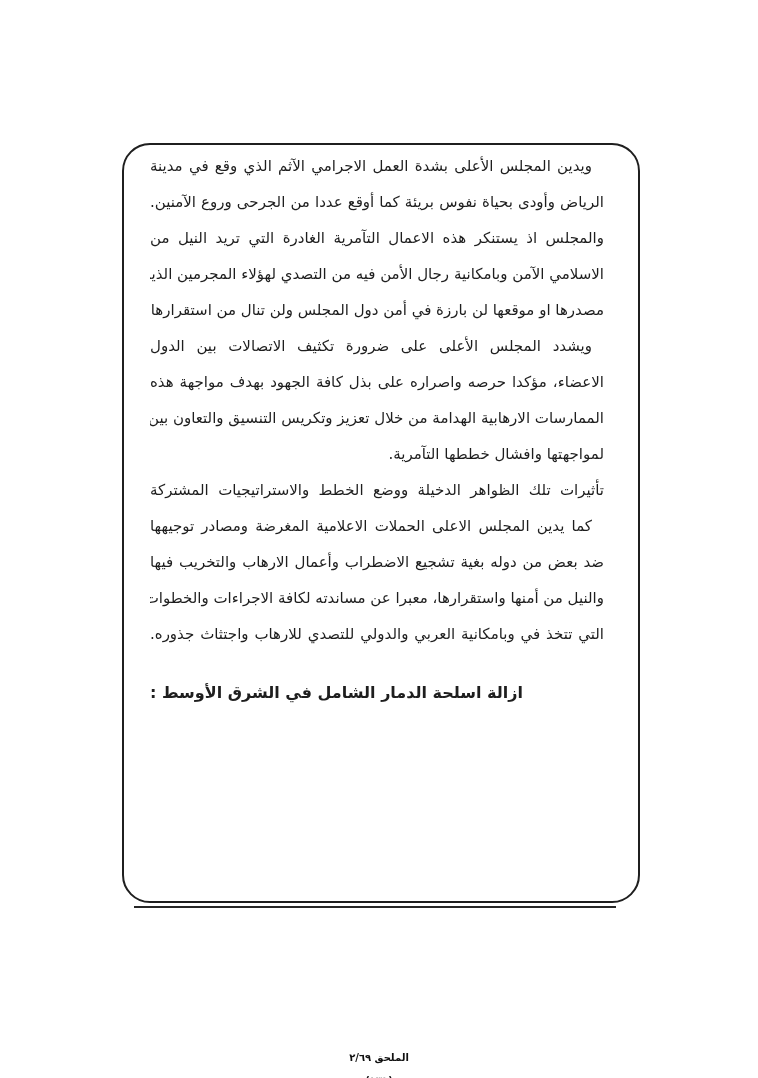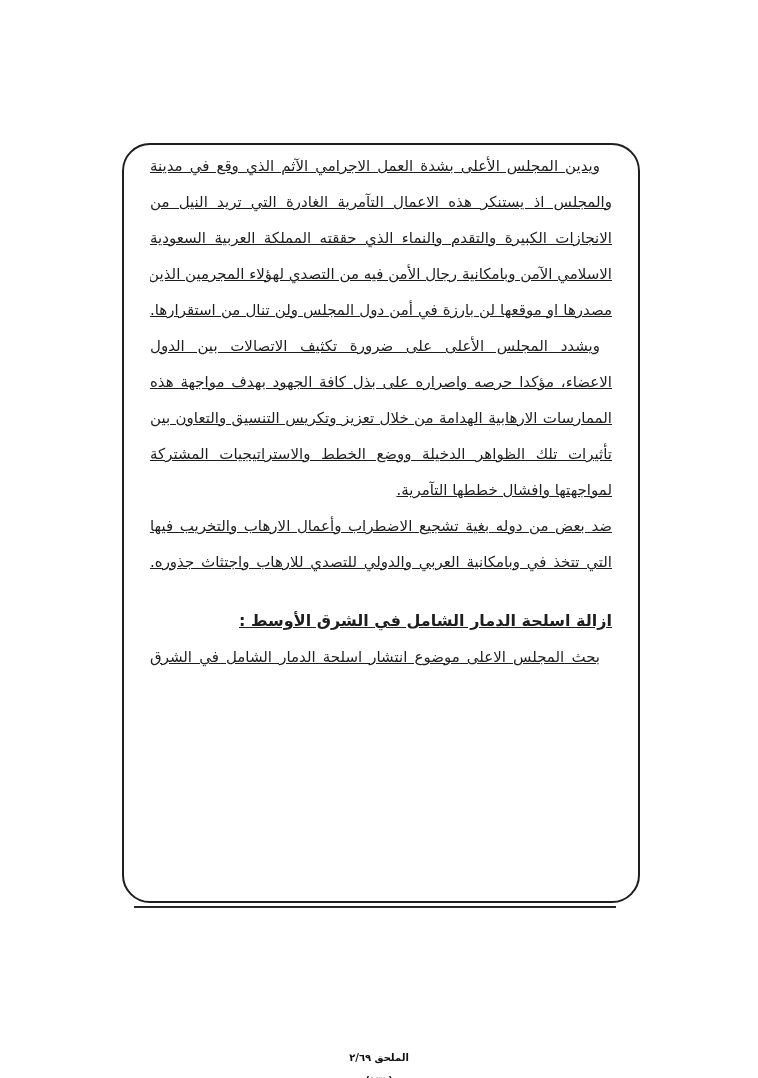--- a/index.html
+++ b/index.html
@@ -18,22 +18,21 @@
   }
   .frame {
     position: absolute;
     left: 122px;
     top: 143px;
     width: 518px;
     height: 760px;
     box-sizing: border-box;
     border: 2px solid #1f1f1f;
     border-radius: 28px;
-    padding: 3px 26px 0 26px;
-    text-decoration: underline;
+    padding: 3px 34px 0 26px;
   }
   
   .frame-bottom-line {
     position: absolute;
     left: 134px;
     top: 906px;
     width: 482px;
     height: 2px;
     background: #262626;
   }
@@ -56,21 +55,21 @@
   .tline.indent {
     padding-right: 12px;
   }
   .heading {
     direction: rtl;
     height: 36px;
     line-height: 36px;
     margin-top: 23px;
     font-size: 16px;
     font-weight: bold;
-    text-align: right;
+    text-align: left;
     white-space: nowrap;
     overflow: hidden;
   }
   .footer {
     position: absolute;
     left: 0;
     top: 1046px;
     width: 758px;
     text-align: center;
     direction: rtl;
@@ -80,37 +79,38 @@
     color: #111111;
   }
 </style>
 </head>
 <body>
 
 <div class="page">
 
   <div class="frame">
     <div class="tline indent">ويدين المجلس الأعلى بشدة العمل الاجرامي الآثم الذي وقع في مدينة</div>
+    <div class="tline">الرياض وأودى بحياة نفوس بريئة كما أوقع عددا من الجرحى وروع الآمنين.</div>
     <div class="tline">والمجلس اذ يستنكر هذه الاعمال التآمرية الغادرة التي تريد النيل من</div>
-    <div class="tline">الانجازات الكبيرة والتقدم والنماء الذي حققته المملكة العربية السعودية</div>
     <div class="tline">الاسلامي الآمن وبامكانية رجال الأمن فيه من التصدي لهؤلاء المجرمين الذين</div>
     <div class="tline">مصدرها او موقعها لن بارزة في أمن دول المجلس ولن تنال من استقرارها.</div>
 
     <div class="tline indent">ويشدد المجلس الأعلى على ضرورة تكثيف الاتصالات بين الدول</div>
     <div class="tline">الاعضاء، مؤكدا حرصه واصراره على بذل كافة الجهود بهدف مواجهة هذه</div>
     <div class="tline">الممارسات الارهابية الهدامة من خلال تعزيز وتكريس التنسيق والتعاون بين</div>
+    <div class="tline end">لمواجهتها وافشال خططها التآمرية.</div>
     <div class="tline">تأثيرات تلك الظواهر الدخيلة ووضع الخطط والاستراتيجيات المشتركة</div>
-    <div class="tline end">لمواجهتها وافشال خططها التآمرية.</div>
 
+    <div class="tline indent">كما يدين المجلس الاعلى الحملات الاعلامية المغرضة ومصادر توجيهها</div>
     <div class="tline">ضد بعض من دوله بغية تشجيع الاضطراب وأعمال الارهاب والتخريب فيها</div>
+    <div class="tline">والنيل من أمنها واستقرارها، معبرا عن مساندته لكافة الاجراءات والخطوات</div>
     <div class="tline">التي تتخذ في وبامكانية العربي والدولي للتصدي للارهاب واجتثاث جذوره.</div>
 
     <div class="heading">ازالة اسلحة الدمار الشامل في الشرق الأوسط :</div>
 
-    <div class="tline indent">بحث المجلس الاعلى موضوع انتشار اسلحة الدمار الشامل في الشرق</div>
   </div>
 
   <div class="frame-bottom-line"></div>
 
   <div class="footer">
     <div>الملحق ٢/٦٩</div>
     <div>(١٣١)</div>
   </div>
 
 </div>

